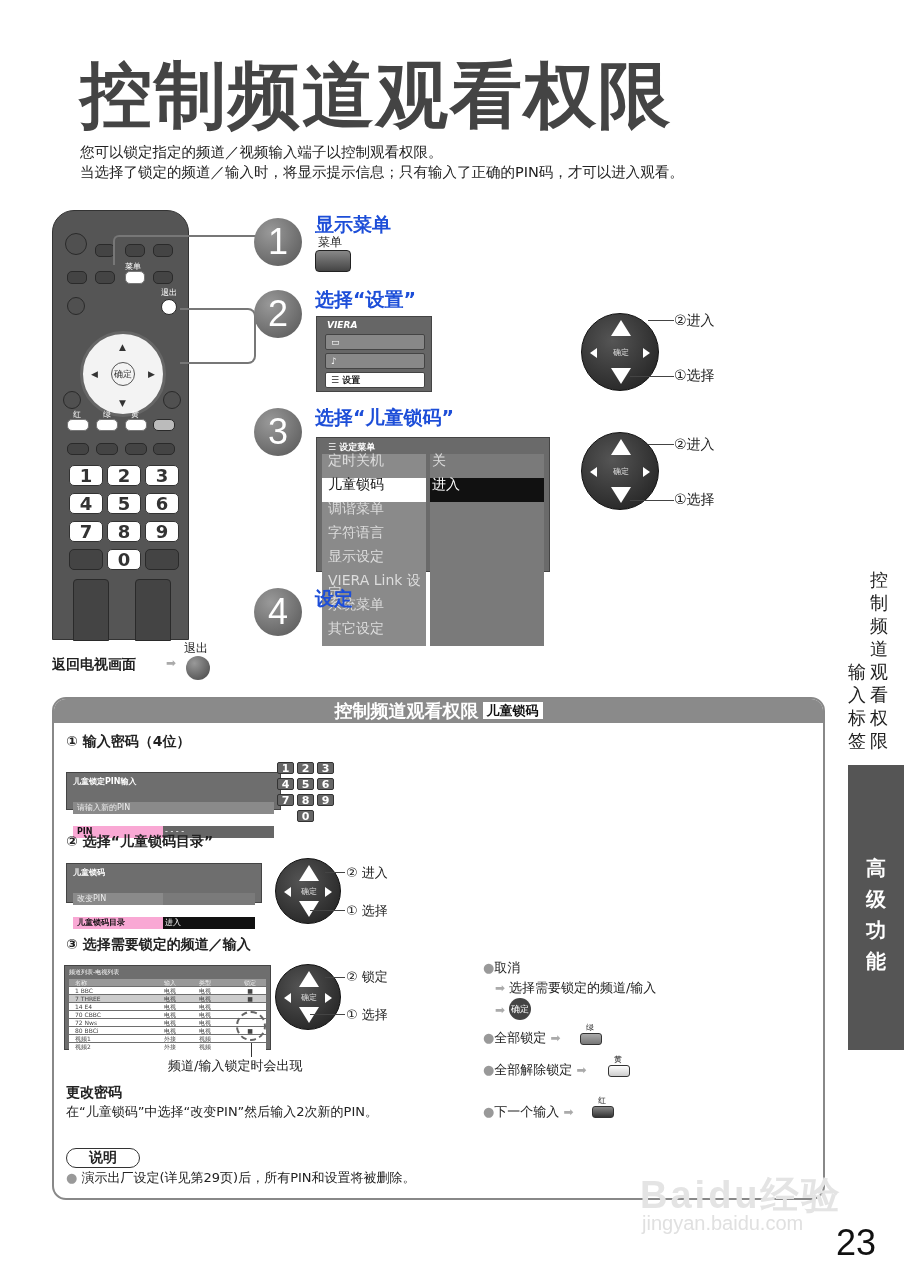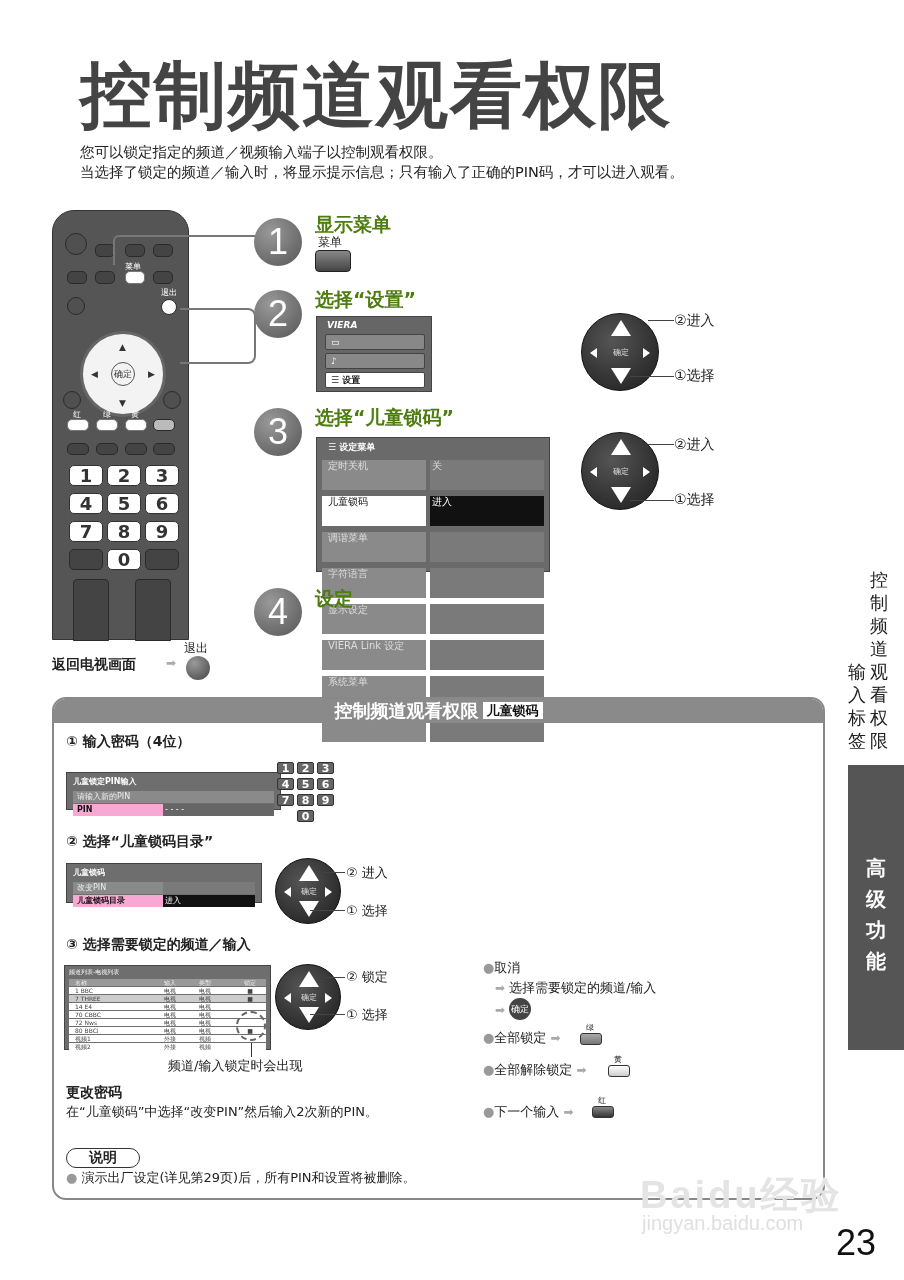--- a/index.html
+++ b/index.html
@@ -14,29 +14,29 @@
 .rbtn.g{background:#bbb}
 .rcirc{position:absolute;border-radius:50%;background:#505050;border:1px solid #2a2a2a}
 .rlab{position:absolute;font-size:8px;color:#fff}
 .num{position:absolute;width:34px;height:21px;background:#fff;border:1px solid #333;border-radius:5px;font-size:18px;font-weight:bold;text-align:center;line-height:20px;color:#333}
 .dpad{position:absolute;left:27px;top:120px;width:86px;height:86px;border-radius:50%;background:#f3f3f3;border:3px solid #666}
 .dpad .ok{position:absolute;left:28px;top:28px;width:24px;height:24px;border-radius:50%;border:1px solid #555;font-size:9px;text-align:center;line-height:22px;color:#333}
 .tri{position:absolute;font-size:9px;color:#333}
 .leader{position:absolute;border:2px solid #777}
 
 .stepnum{width:48px;height:48px;border-radius:50%;background:radial-gradient(circle at 35% 30%,#999,#555);color:#fff;font-size:36px;text-align:center;line-height:48px;font-family:"Liberation Sans",sans-serif}
-.steptitle{font-size:19px;font-weight:bold;color:#4d7c0f}
+.steptitle{font-size:19px;font-weight:bold;color:#1d4ed8}
 .menubtn{width:36px;height:22px;border-radius:4px;background:linear-gradient(#888,#444);border:1px solid #222}
 
 .viera{left:316px;top:316px;width:116px;height:76px;background:#666;border:1px solid #444}
 .vrow{position:absolute;left:8px;width:100px;height:16px;background:#888;border:1px solid #444;border-radius:2px;font-size:9px;color:#fff;padding-left:5px;line-height:14px}
 .vrow.sel{background:#fff;color:#222;font-weight:bold}
 
 .smenu{left:316px;top:437px;width:234px;height:135px;background:#6a6a6a;border:1px solid #444;padding:3px 5px}
-.srow{display:flex;height:30px;margin-top:6px;font-size:10px;line-height:12px;color:#ddd}
+.srow{display:flex;height:24px;margin-top:0;font-size:14px;line-height:12px;color:#ddd}
 .srow .l{width:104px;background:#8a8a8a;padding-left:6px}
 .srow .r{flex:1;background:#7a7a7a;margin-left:4px;padding-left:2px}
 .srow.sel .l{background:#fff;color:#111}
 .srow.sel .r{background:#111;color:#fff}
 
 .navpad{position:absolute;width:78px;height:78px;border-radius:50%;background:radial-gradient(circle at 40% 35%,#555,#1c1c1c);border:1px solid #111}
 .navpad .u,.navpad .d{position:absolute;left:29px;width:0;height:0;border-left:10px solid transparent;border-right:10px solid transparent}
 .navpad .u{top:6px;border-bottom:16px solid #fff}
 .navpad .d{bottom:6px;border-top:16px solid #fff}
 .navpad .lft,.navpad .rgt{position:absolute;top:34px;width:0;height:0;border-top:5px solid transparent;border-bottom:5px solid transparent}
@@ -48,21 +48,21 @@
 
 .vtext{font-size:18px;line-height:23px;color:#222;text-align:center}
 .sidetab{left:848px;top:765px;width:56px;height:285px;background:#555;color:#fff;font-size:20px;font-weight:bold;line-height:31px;text-align:center;padding-top:88px}
 
 .box{left:52px;top:697px;width:773px;height:503px;border:2px solid #888;border-radius:14px;overflow:hidden}
 .boxhead{height:24px;background:#8a8a8a;color:#fff;font-size:18px;font-weight:bold;text-align:center;line-height:24px}
 .boxhead .tag{display:inline-block;background:#fff;color:#111;font-size:13px;padding:0 4px;line-height:17px;margin-left:4px;vertical-align:2px}
 .sub{font-size:14px;font-weight:bold;color:#222}
 .scr{position:absolute;background:#6e6e6e;border:1px solid #444}
 .scr .hd{font-size:8px;color:#fff;padding:3px 6px;font-weight:bold}
-.scr .row{display:flex;height:12px;margin:1px 6px 0;font-size:8px;line-height:11px}
+.scr .row{display:flex;height:12px;margin:12px 6px 0;font-size:8px;line-height:11px}
 .scr .row .a{width:90px;background:#8a8a8a;color:#eee;padding-left:4px}
 .scr .row .b{flex:1;background:#7a7a7a;color:#eee;padding-left:2px}
 .scr .row.w .a{background:#f9a8d4;color:#111;font-weight:bold}
 .scr .row.k .b{background:#111;color:#fff}
 .pinnum{position:absolute;width:17px;height:12px;background:#666;border:1px solid #333;border-radius:2px;color:#fff;font-size:11px;font-weight:bold;text-align:center;line-height:11px}
 .note{font-size:13px;line-height:19px;color:#222}
 .bullet{color:#999}
 .tbl{position:absolute;left:64px;top:965px;width:207px;height:85px;background:#6e6e6e;border:1px solid #444;font-size:6px}
 .tbl .th{display:flex;margin:3px 4px 0;background:#999;color:#eee;height:7px;line-height:7px}
 .tbl .tr{display:flex;margin:1px 4px 0;background:#fff;color:#444;height:7px;line-height:7px}

